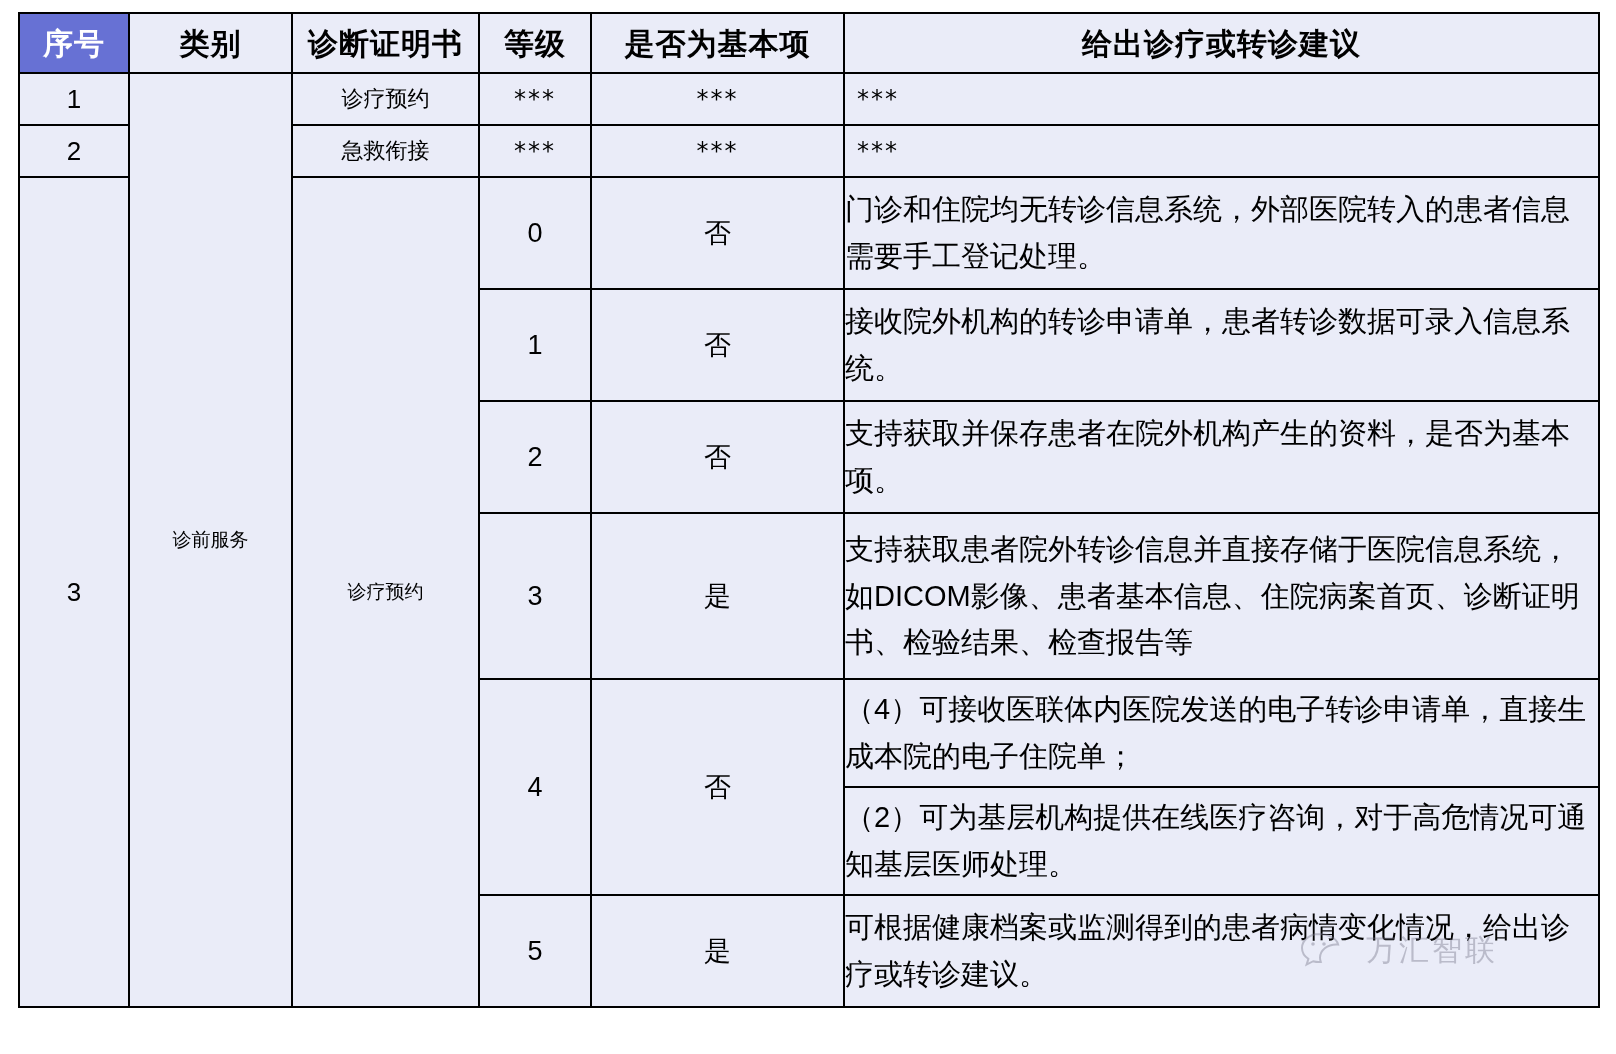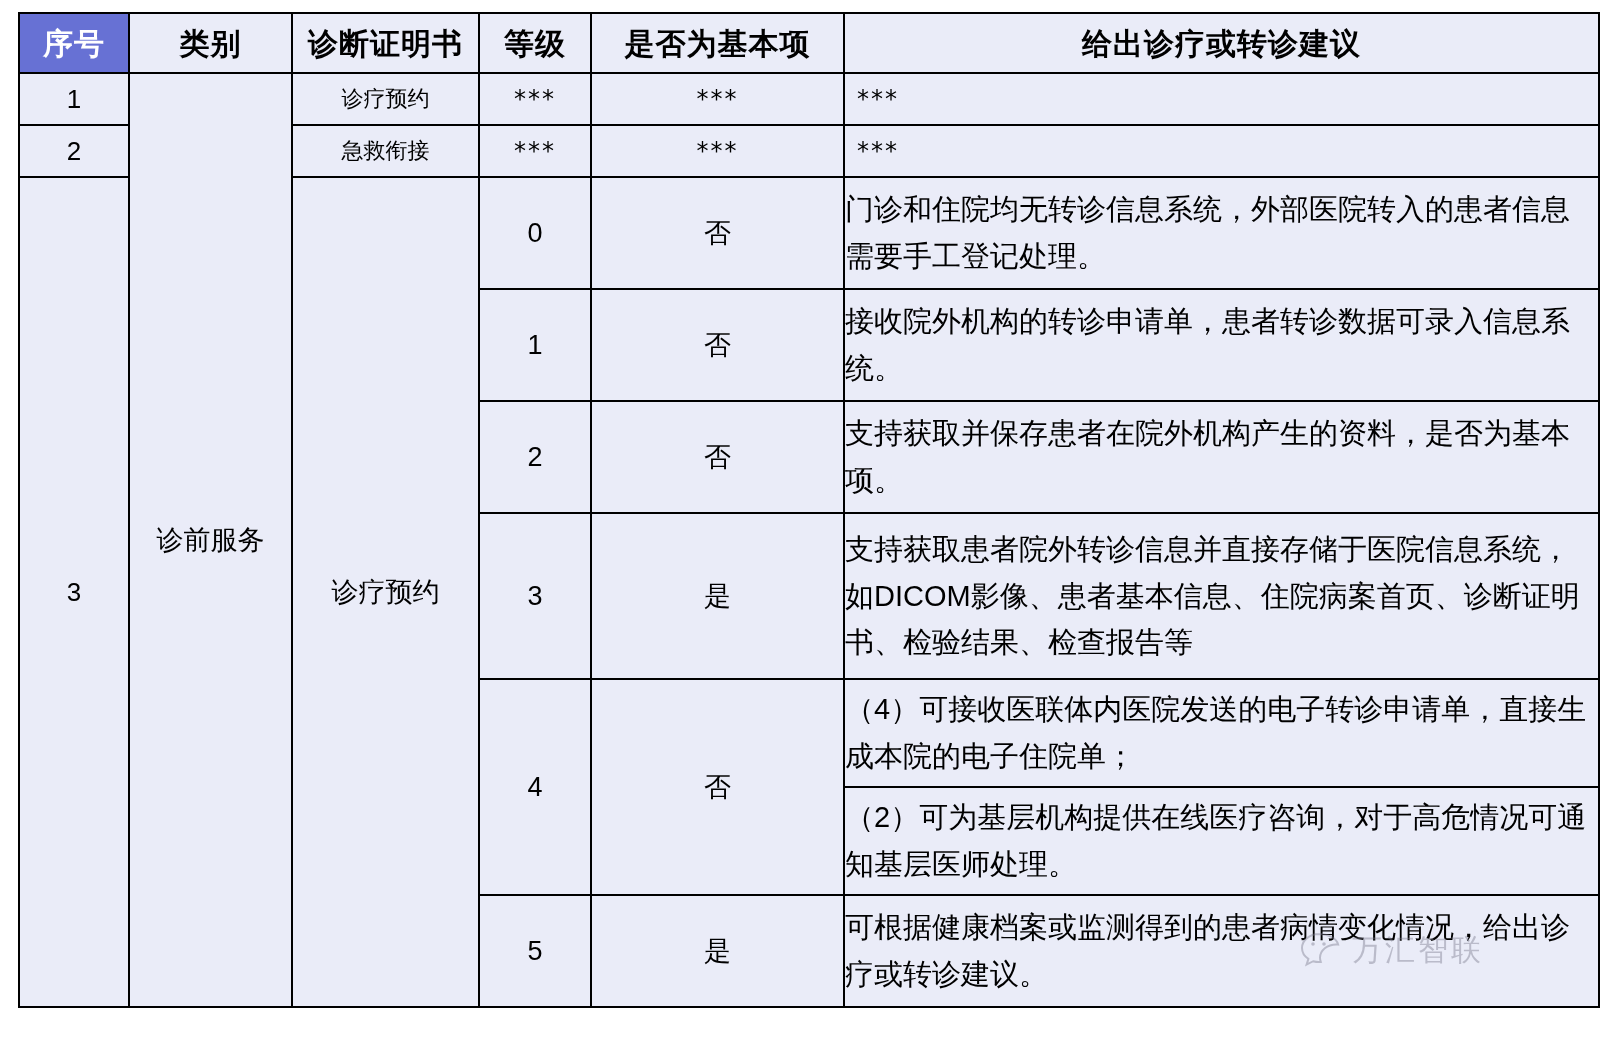--- a/index.html
+++ b/index.html
@@ -73,21 +73,21 @@
   }
 
   
   .white {
     background: #ffffff;
   }
 
   
   .catcell, .itemcell {
     text-align: center;
-    font-size: 27px;
+    font-size: 19px;
     vertical-align: middle;
   }
 
   
   .bizname {
     text-align: center;
     font-size: 22px;
     padding: 8px 4px;
     white-space: nowrap;
   }
@@ -129,21 +129,21 @@
   .h-l4b { height: 108px; }
   .h-l5 { height: 112px; }
 
   
   .watermark {
     position: absolute;
     left: 1300px;
     top: 930px;
     display: flex;
     align-items: center;
-    gap: 0;
+    gap: 14px;
     opacity: 0.42;
     pointer-events: none;
   }
   .watermark .wm-text {
     font-size: 30px;
     color: #7a7a8c;
     letter-spacing: 3px;
     font-weight: normal;
   }
   .watermark svg { display: block; }

